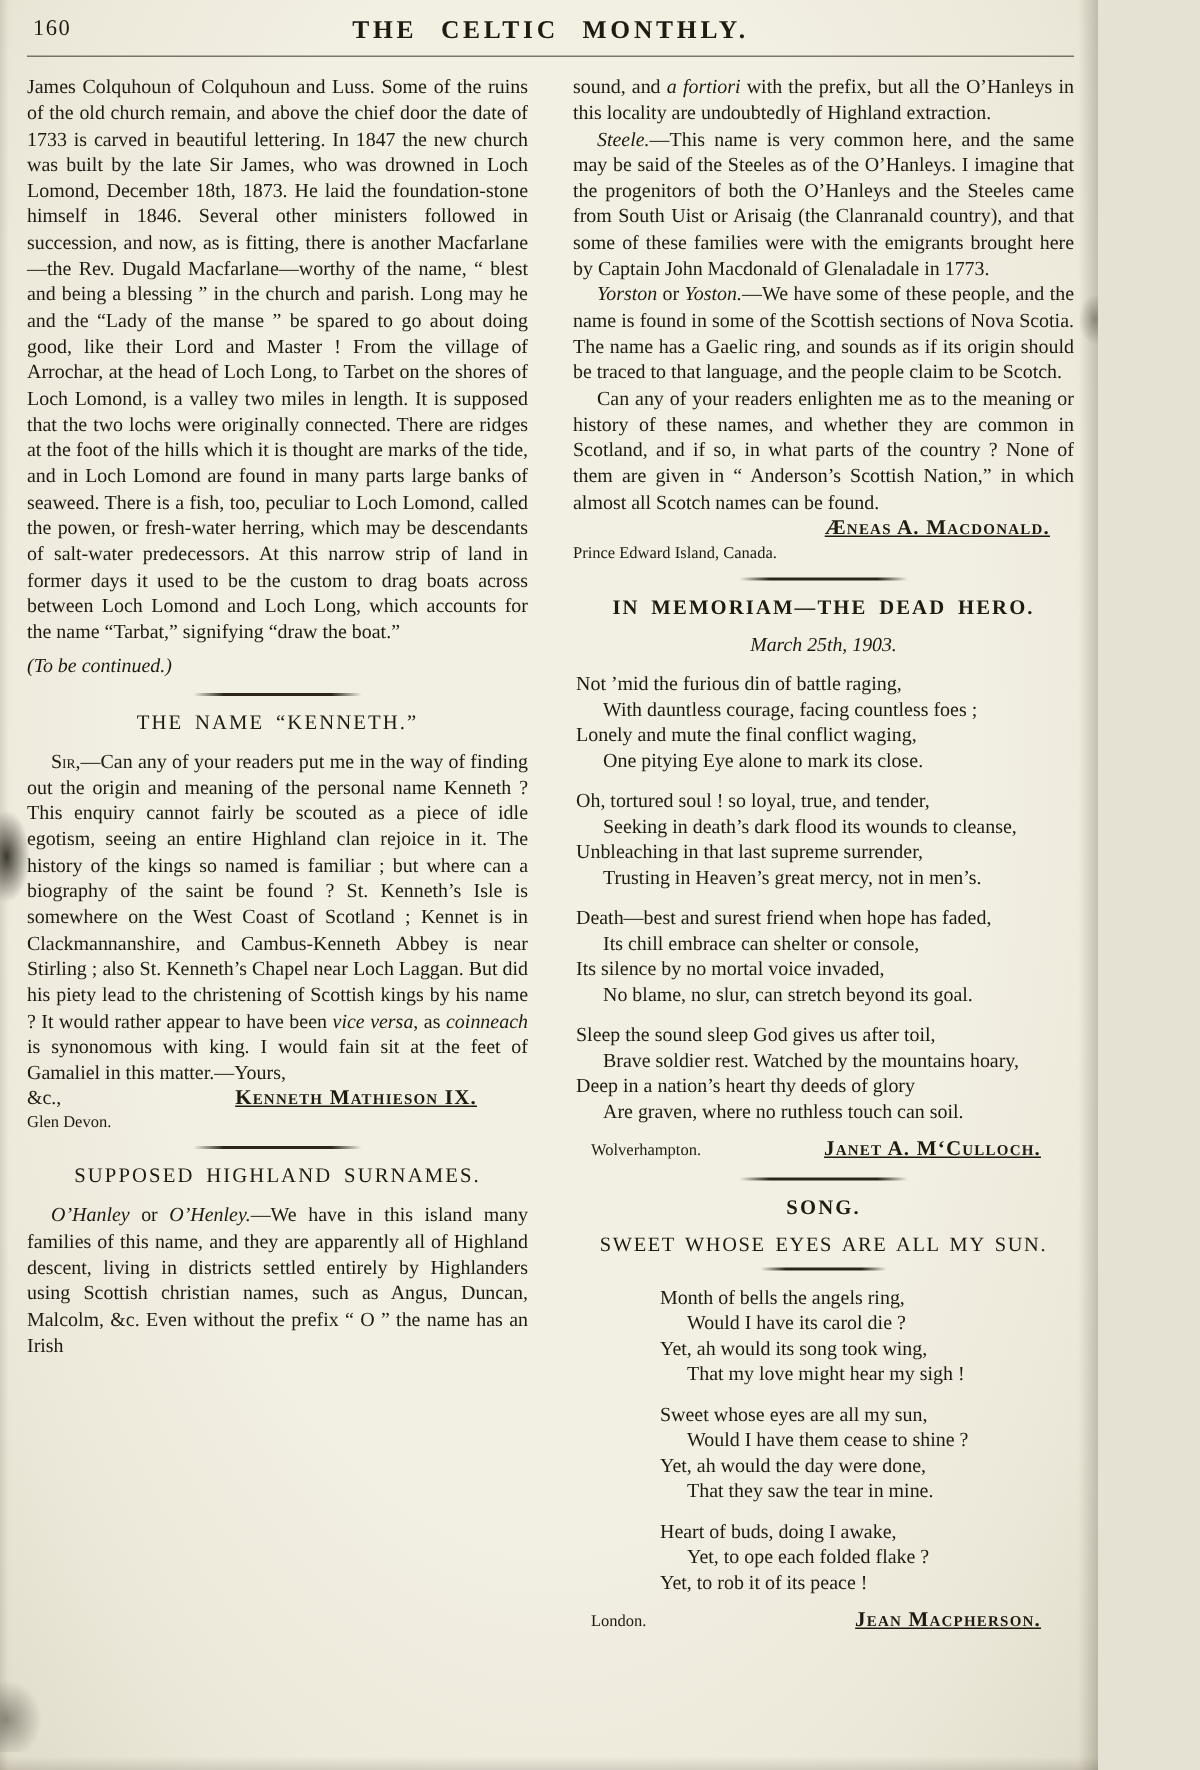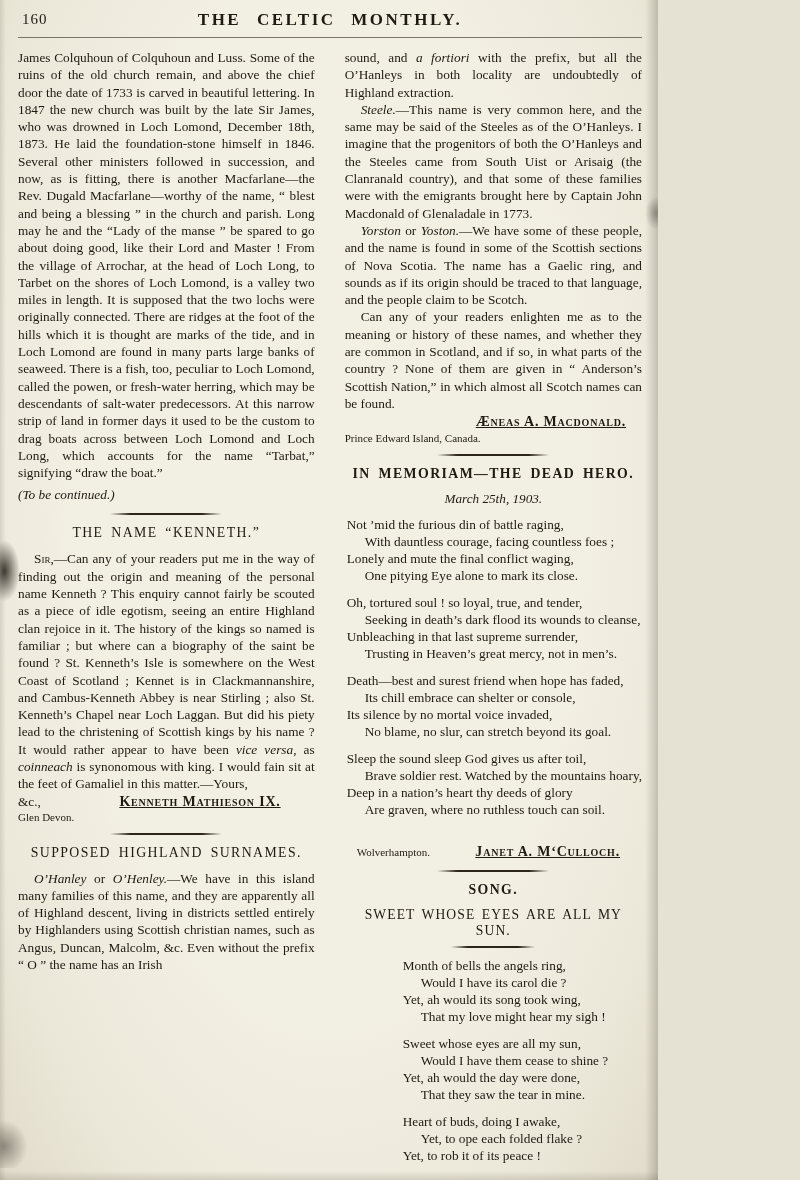--- a/index.html
+++ b/index.html
@@ -5,21 +5,21 @@
   * { margin: 0; padding: 0; box-sizing: border-box; }
   html, body { width: 800px; height: 1180px; }
   body {
     font-family: "Liberation Serif", "DejaVu Serif", serif;
     color: #1f1a12;
     background: #e6e2d3;
     overflow: hidden;
   }
   .page {
     position: relative;
-    width: 658px;
+    width: 732px;
     height: 1180px;
     padding: 8px 16px 0 18px;
     background: radial-gradient(ellipse at 50% 42%, #f2efe3 55%, #ebe7d8 82%, #e0dbc9 100%);
     overflow: hidden;
   }
   
   .edge-right { position:absolute; top:0; right:0; width:13px; height:100%; background:linear-gradient(to right, rgba(45,38,25,0), rgba(45,38,25,0.22)); }
   .edge-left { position:absolute; top:0; left:0; width:6px; height:100%; background:linear-gradient(to left, rgba(45,38,25,0), rgba(45,38,25,0.12)); }
   .edge-bottom { position:absolute; bottom:0; left:0; width:100%; height:9px; background:linear-gradient(to bottom, rgba(45,38,25,0), rgba(45,38,25,0.14)); }
   .smudge { position:absolute; pointer-events:none; }
@@ -59,21 +59,21 @@
 
   .kenneth-sig-row { display: flex; align-items: baseline; margin-top: 1px; font-size: 13.3px; }
   .kenneth-sig-row .sig-name { margin-left: auto; margin-right: 34px; }
   .kenneth-place { margin-top: 1px; }
 
   .macdonald-sig { text-align: right; margin: 2px 16px 0 0; }
   .macdonald-place { margin-top: 2px; }
 
   .attribution-row { display: flex; justify-content: space-between; align-items: baseline; margin: 3px 0 2px; }
   .attribution-row .place-small { padding-left: 12px; }
-  .attribution-row .sig-name { margin-right: 22px; margin-top: 16px; }
+  .attribution-row .sig-name { margin-right: 22px; }
 
   .poem-date { text-align: center; font-style: italic; font-size: 13.2px; margin-bottom: 9px; }
   .poem { font-size: 13.3px; margin: 2px 0 4px 2px; }
   .stanza { margin-bottom: 10px; }
   .poem-line { line-height: 17px; white-space: nowrap; }
   .stanza .poem-line:nth-child(even) { padding-left: 18px; }
   .song-poem { margin-left: 58px; }
 </style>
 </head>
 <body>
@@ -102,21 +102,21 @@
       </div>
       <p class="place-small kenneth-place">Glen Devon.</p>
 
       <div class="divider"></div>
 
       <h2 class="section-title">SUPPOSED HIGHLAND SURNAMES.</h2>
       <p class="body-par indent"><span style="font-style: italic;">O’Hanley</span><span> or </span><span style="font-style: italic;">O’Henley.</span><span>—We have in this island many families of this name, and they are apparently all of Highland descent, living in districts settled entirely by Highlanders using Scottish christian names, such as Angus, Duncan, Malcolm, &amp;c. Even without the prefix “ O ” the name has an Irish</span></p>
     </div>
 
     <div class="column">
-      <p class="body-par"><span>sound, and </span><span style="font-style: italic;">a fortiori</span><span> with the prefix, but all the O’Hanleys in both locality are undoubtedly of Highland extraction.</span></p>
+      <p class="body-par"><span>sound, and </span><span style="font-style: italic;">a fortiori</span><span> with the prefix, but all the O’Hanleys in this locality are undoubtedly of Highland extraction.</span></p>
       <p class="body-par indent"><span style="font-style: italic;">Steele.</span><span>—This name is very common here, and the same may be said of the Steeles as of the O’Hanleys. I imagine that the progenitors of both the O’Hanleys and the Steeles came from South Uist or Arisaig (the Clanranald country), and that some of these families were with the emigrants brought here by Captain John Macdonald of Glenaladale in 1773.</span></p>
       <p class="body-par indent"><span style="font-style: italic;">Yorston</span><span> or </span><span style="font-style: italic;">Yoston.</span><span>—We have some of these people, and the name is found in some of the Scottish sections of Nova Scotia. The name has a Gaelic ring, and sounds as if its origin should be traced to that language, and the people claim to be Scotch.</span></p>
       <p class="body-par indent">Can any of your readers enlighten me as to the meaning or history of these names, and whether they are common in Scotland, and if so, in what parts of the country ? None of them are given in “ Anderson’s Scottish Nation,” in which almost all Scotch names can be found.</p>
       <p class="sig-name macdonald-sig">Æneas A. Macdonald.</p>
       <p class="place-small macdonald-place">Prince Edward Island, Canada.</p>
 
       <div class="divider"></div>
 
       <h2 class="section-title bold">IN MEMORIAM—THE DEAD HERO.</h2>
       <p class="poem-date">March 25th, 1903.</p>

